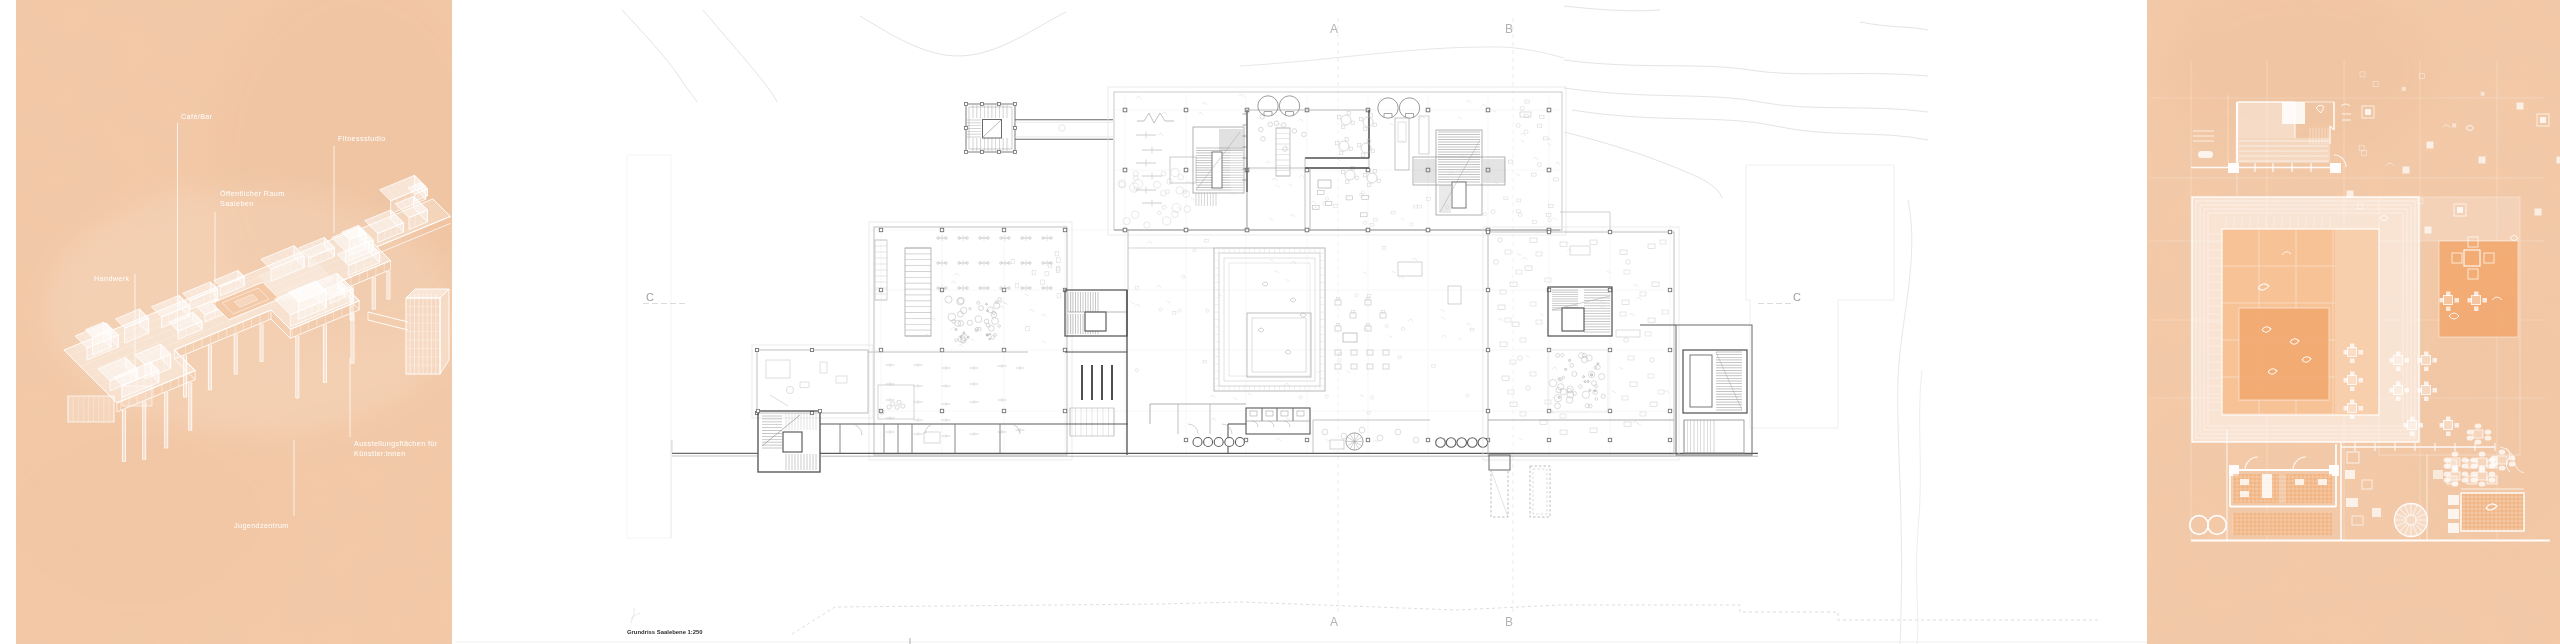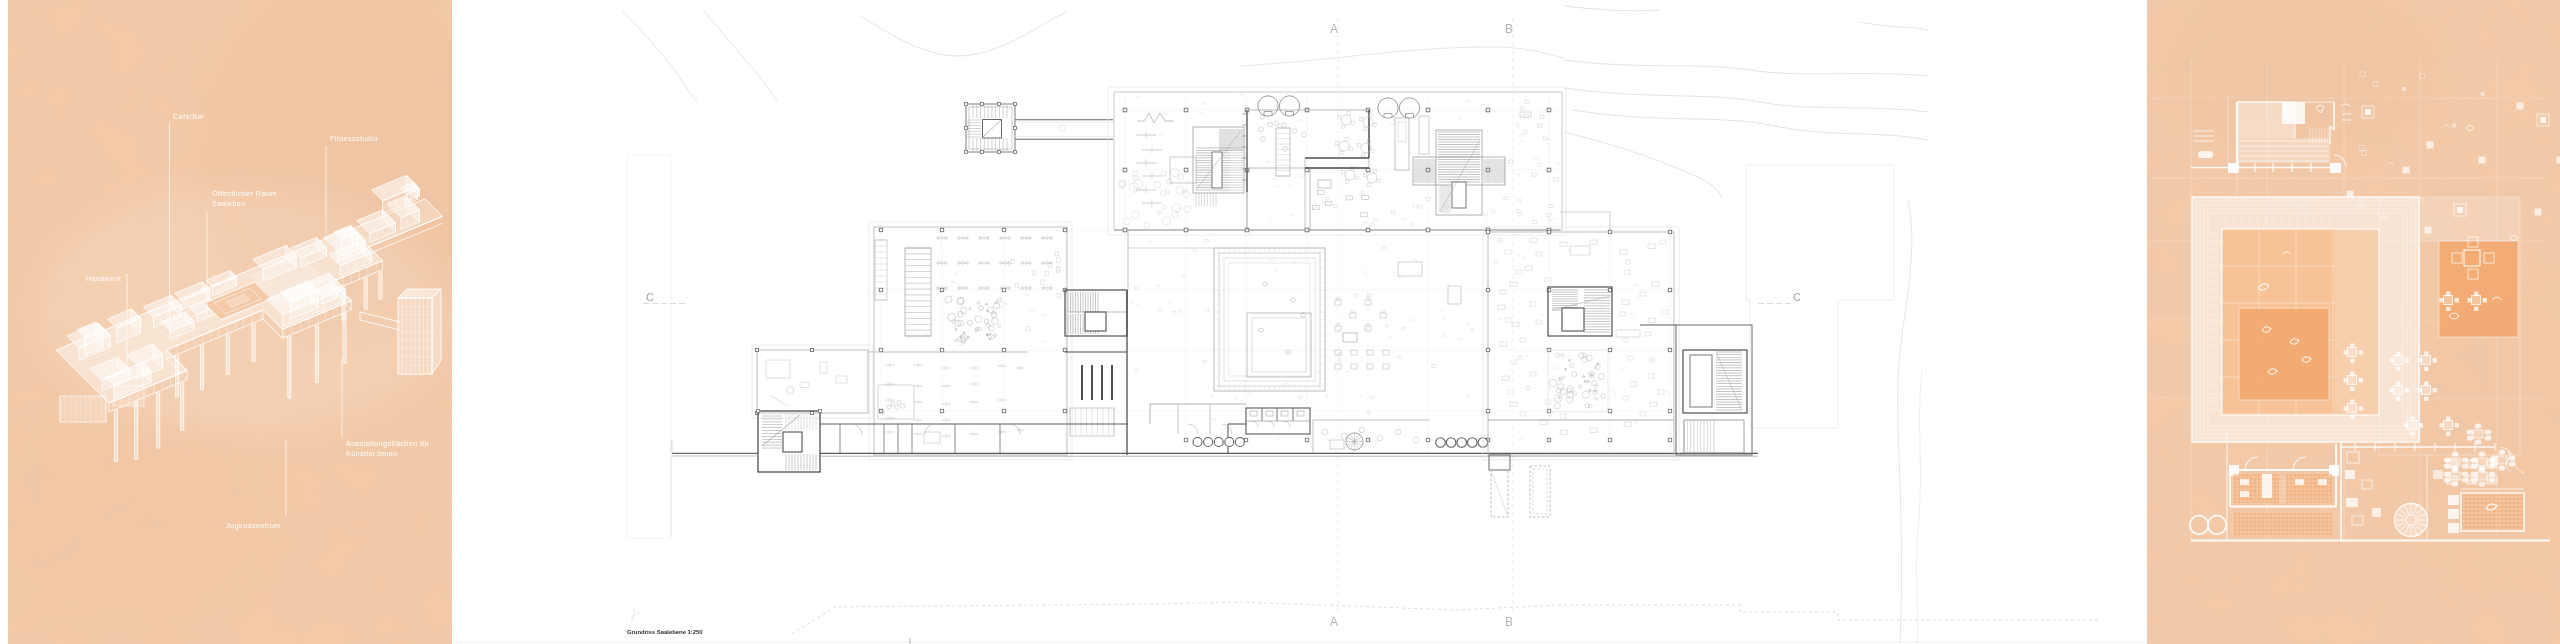--- a/index.html
+++ b/index.html
@@ -1,20 +1,20 @@
 <!DOCTYPE html>
 <html><head><meta charset="utf-8">
 <style>
 html,body{margin:0;padding:0;width:2560px;height:644px;background:#ffffff;overflow:hidden;}
 *{font-family:"Liberation Sans",sans-serif;}
 .panel{position:absolute;top:0;height:644px;}
 </style></head>
 <body>
 
-<div class="panel" style="left:8px;width:452px;background:#f3c9a8;">
+<div class="panel" style="left:16px;width:452px;background:#f3c9a8;">
 <svg width="452" height="644" viewBox="0 0 452 644">
 <defs>
 <filter id="blur8">
           <feGaussianBlur stdDeviation="14"></feGaussianBlur>
         </filter>
 <filter id="paper" x="0" y="0" width="100%" height="100%">
           <feTurbulence type="fractalNoise" baseFrequency="0.022 0.026" numOctaves="3" seed="11"></feTurbulence>
           <feColorMatrix type="matrix" values="0 0 0 0 0.78  0 0 0 0 0.58  0 0 0 0 0.40  0.55 0.55 0.55 0 -0.62"></feColorMatrix>
         </filter>
 </defs>

